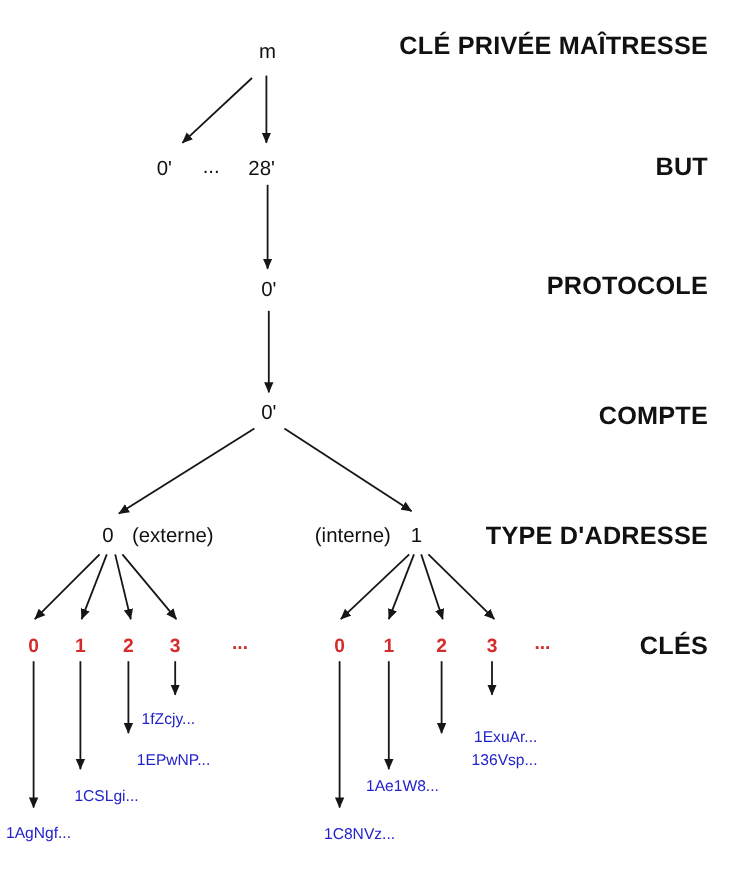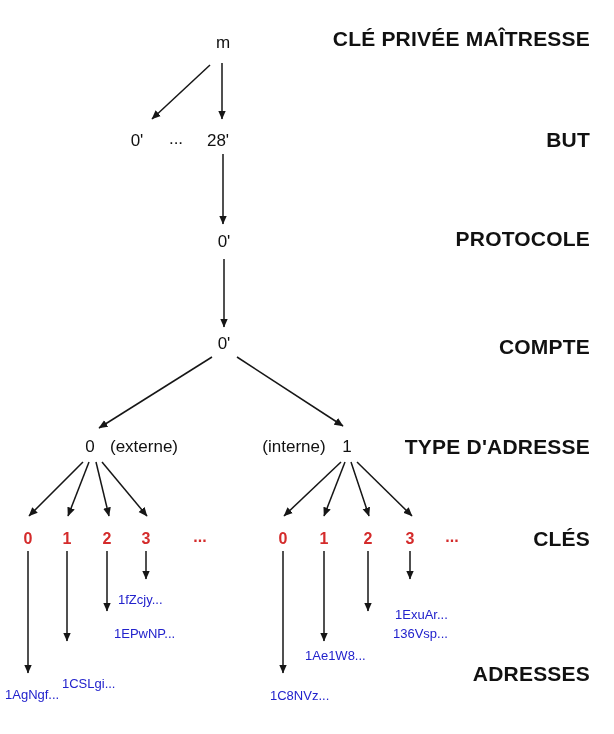--- a/index.html
+++ b/index.html
@@ -111,29 +111,28 @@
   <span class="key" style="left:200px; top:537px;">...</span>
 
   <span class="key" style="left:283px; top:539px;">0</span>
   <span class="key" style="left:324px; top:539px;">1</span>
   <span class="key" style="left:368px; top:539px;">2</span>
   <span class="key" style="left:410px; top:539px;">3</span>
   <span class="key" style="left:452px; top:537px;">...</span>
 
   <span class="addr" style="left:118px; top:599px;">1fZcjy...</span>
   <span class="addr" style="left:104px;  top:633px;margin-left:10px;">1EPwNP...</span>
-  <span class="addr" style="left:62px;  top:683px;">1CSLgi...</span>
+  <span class="addr" style="left:62px;  top:663px;">1CSLgi...</span>
   <span class="addr" style="left:5px;   top:694px;">1AgNgf...</span>
 
   <span class="addr" style="left:395px; top:598px;margin-top:16px;">1ExuAr...</span>
   <span class="addr" style="left:363px; top:633px;margin-left:30px;">136Vsp...</span>
   <span class="addr" style="left:305px; top:655px;">1Ae1W8...</span>
   <span class="addr" style="left:270px; top:695px;">1C8NVz...</span>
 
   <span class="rowlabel" style="top:39px;">CLÉ PRIVÉE MAÎTRESSE</span>
   <span class="rowlabel" style="top:140px;">BUT</span>
   <span class="rowlabel" style="top:239px;">PROTOCOLE</span>
   <span class="rowlabel" style="top:347px;">COMPTE</span>
   <span class="rowlabel" style="top:447px;">TYPE D'ADRESSE</span>
   <span class="rowlabel" style="top:539px;">CLÉS</span>
-  <span class="rowlabel" style="top:674px;">ADRESSES</span>
 
 </div>
 
 </body></html>

